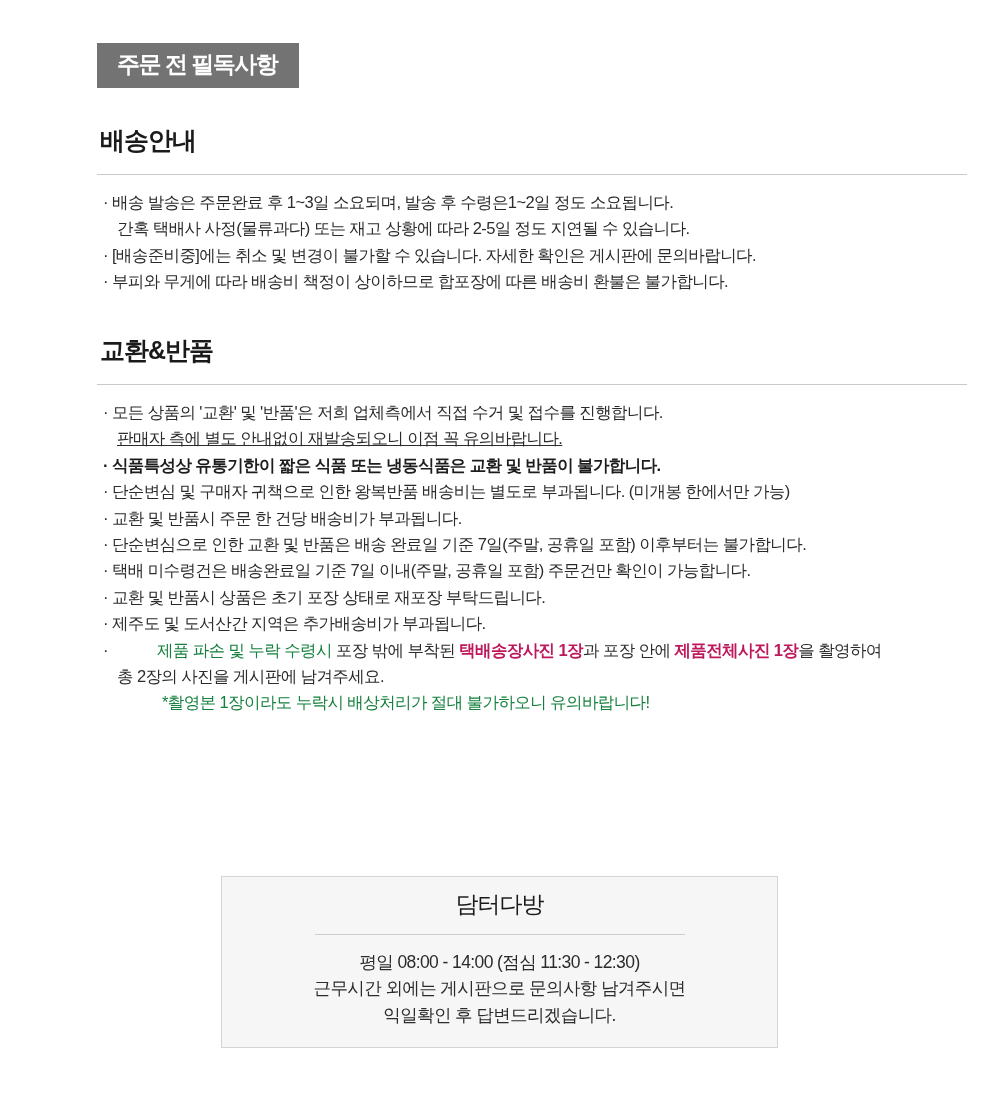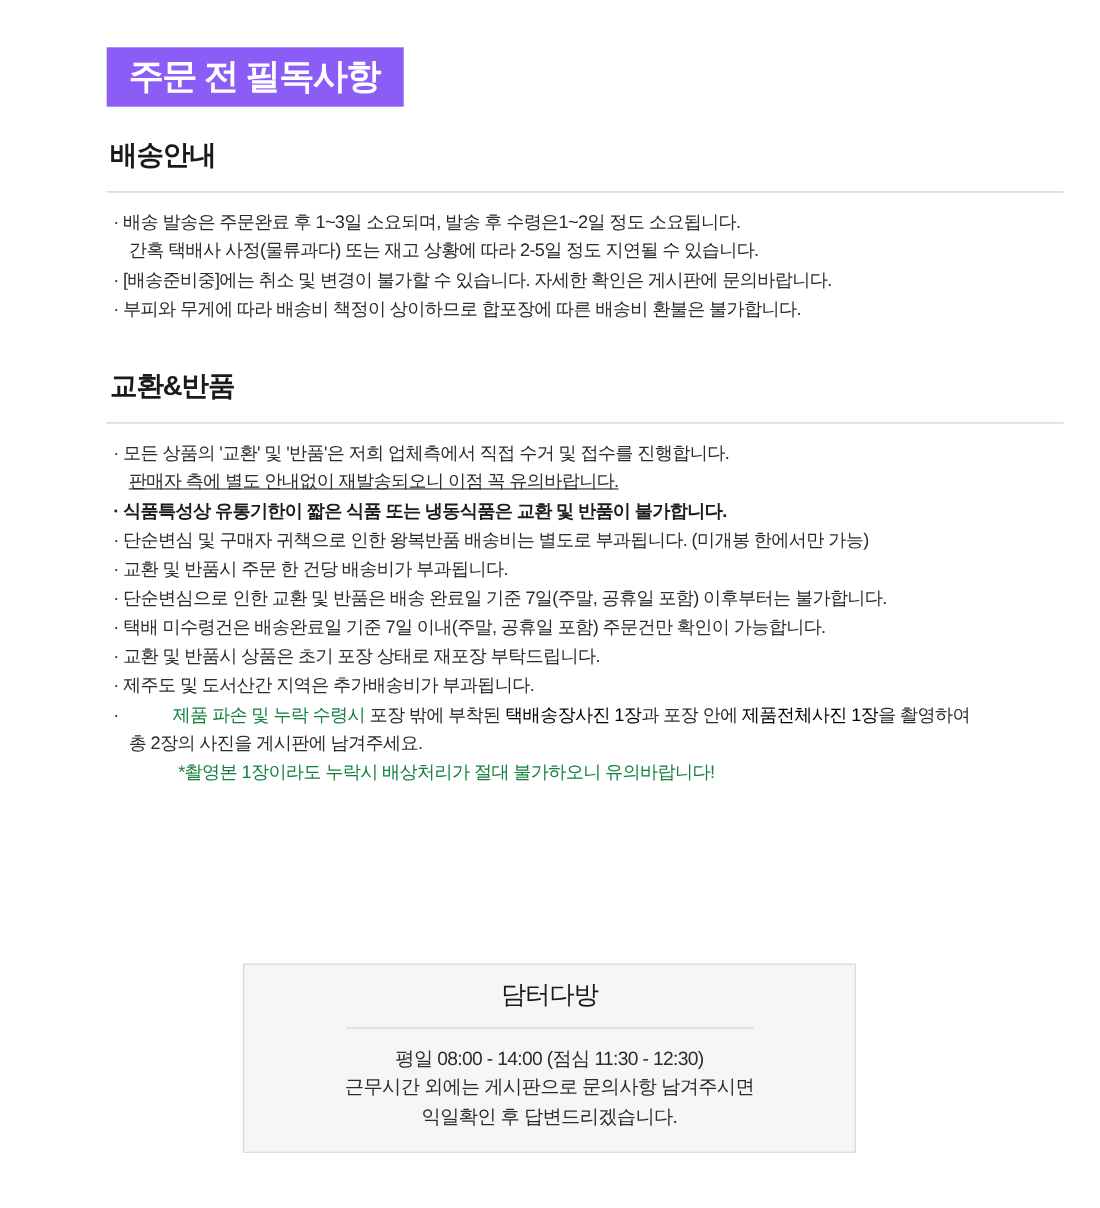--- a/index.html
+++ b/index.html
@@ -21,23 +21,23 @@
     width: 1000px;
     height: 1098px;
     box-sizing: border-box;
   }
 
   
   .title-banner {
     position: absolute;
     left: 97px;
     top: 43px;
-    background: #8b5cf6;
+    background: #737373;
     color: #ffffff;
-    font-size: 32px;
+    font-size: 23px;
     font-weight: bold;
     letter-spacing: -1.5px;
     padding: 10px 22px 12px 20px;
     line-height: 1.0;
     white-space: nowrap;
   }
 
   
   .section {
     position: absolute;
@@ -72,22 +72,22 @@
     color: #1c1c1c;
   }
   .line.underline span.u {
     text-decoration: underline;
   }
   .red {
     color: #15803d;
     margin-left: 45px;
   }
   .strong {
-    font-weight: normal;
-    color: #000000;
+    font-weight: bold;
+    color: #be185d;
   }
 
   
   .footer-box {
     position: absolute;
     left: 221px;
     top: 876px;
     width: 557px;
     height: 172px;
     border: 1px solid #d5d5d5;

